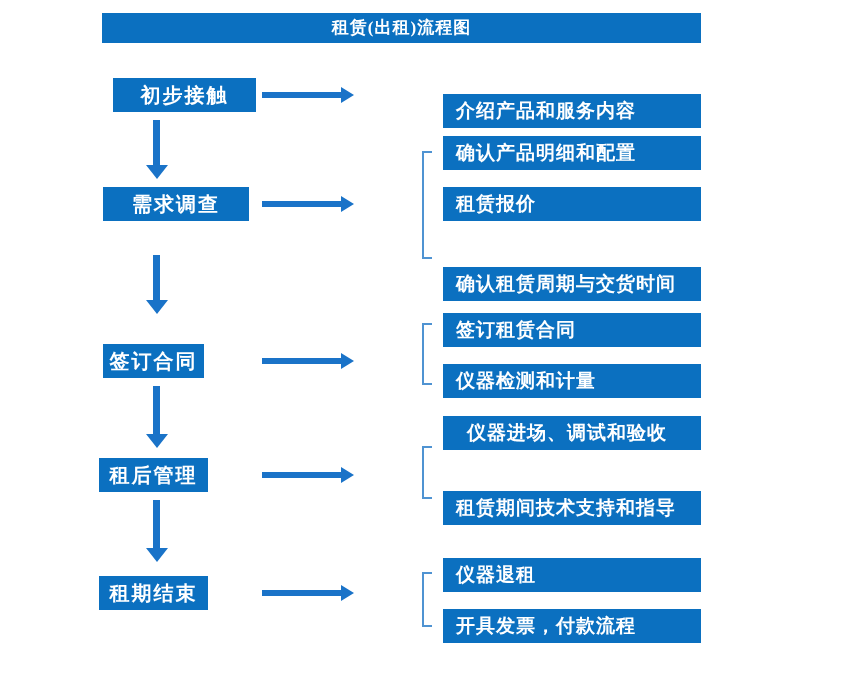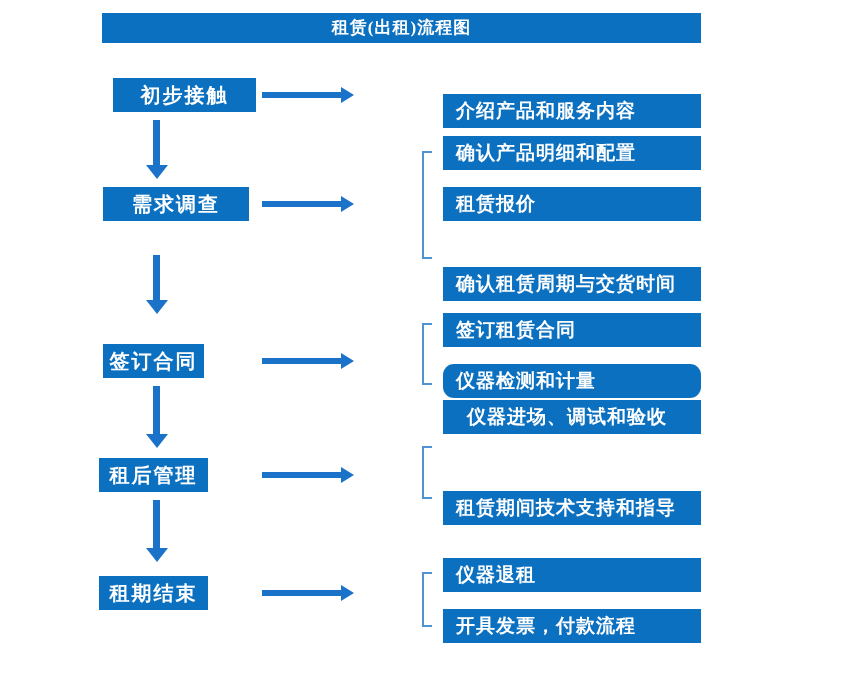--- a/index.html
+++ b/index.html
@@ -95,22 +95,22 @@
   <div class="box stage" style="left:103px; top:187px; width:146px;">需求调查</div>
   <div class="box stage" style="left:103px; top:344px; width:101px;">签订合同</div>
   <div class="box stage" style="left:99px;  top:458px; width:109px;">租后管理</div>
   <div class="box stage" style="left:99px;  top:576px; width:109px;">租期结束</div>
 
   <div class="box output" style="top:78px;margin-top:16px;">介绍产品和服务内容</div>
   <div class="box output" style="top:136px;">确认产品明细和配置</div>
   <div class="box output" style="top:187px;">租赁报价</div>
   <div class="box output" style="top:245px;margin-top:22px;">确认租赁周期与交货时间</div>
   <div class="box output" style="top:313px;">签订租赁合同</div>
-  <div class="box output" style="top:364px;border-radius:11px;">仪器检测和计量</div>
-  <div class="box output" style="top:400px;padding-left:24px;">仪器进场、调试和验收</div>
+  <div class="box output" style="top:364px;">仪器检测和计量</div>
+  <div class="box output" style="top:416px;padding-left:24px;">仪器进场、调试和验收</div>
   <div class="box output" style="top:491px;">租赁期间技术支持和指导</div>
   <div class="box output" style="top:558px;">仪器退租</div>
   <div class="box output" style="top:609px;">开具发票，付款流程</div>
 
   <div class="harrow" style="top:87px;">
       <div class="stem"></div>
       <div class="head"></div>
     </div>
   <div class="harrow" style="top:196px;">
       <div class="stem"></div>

